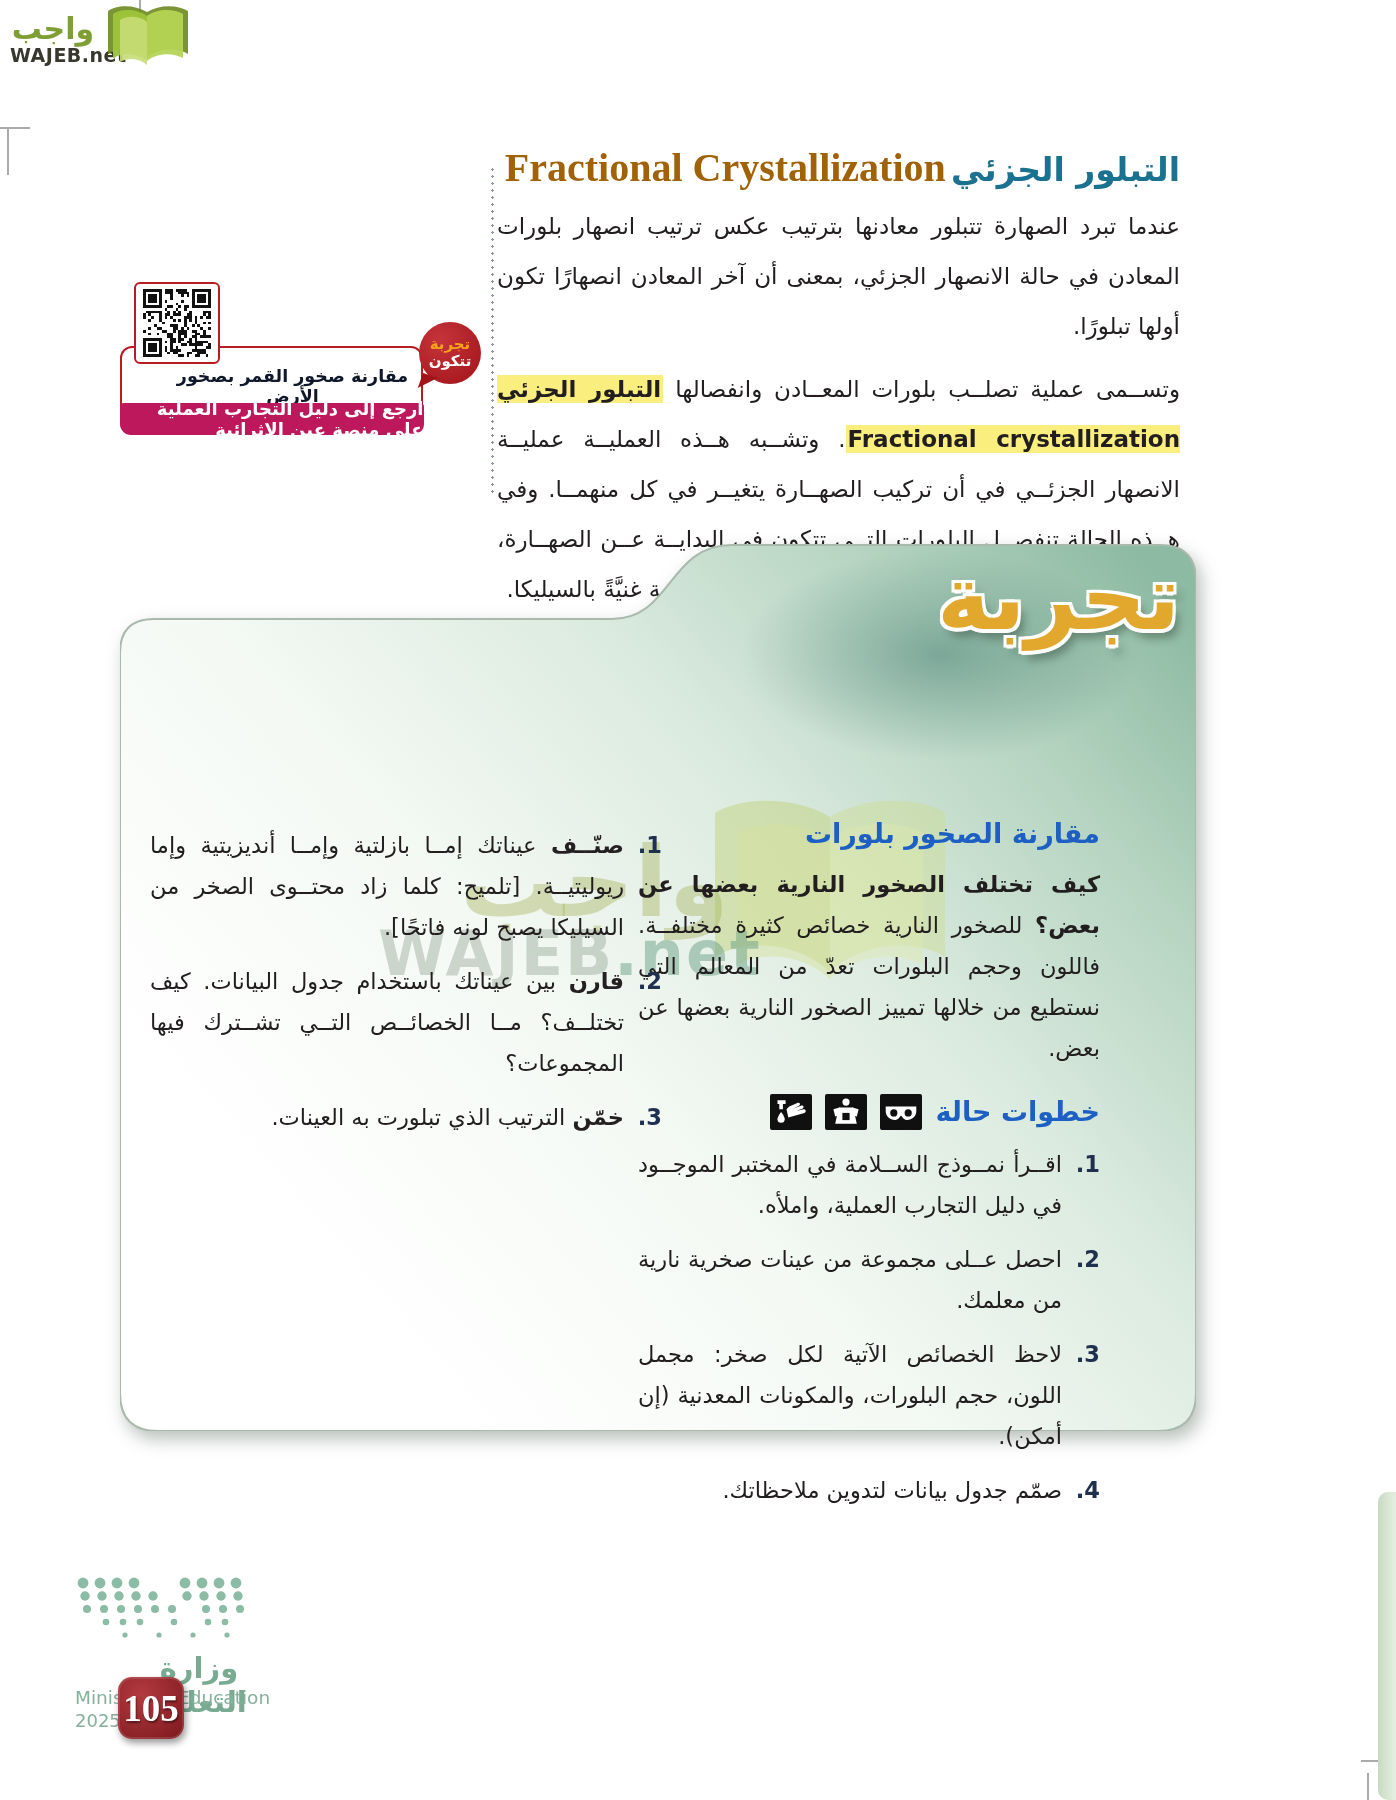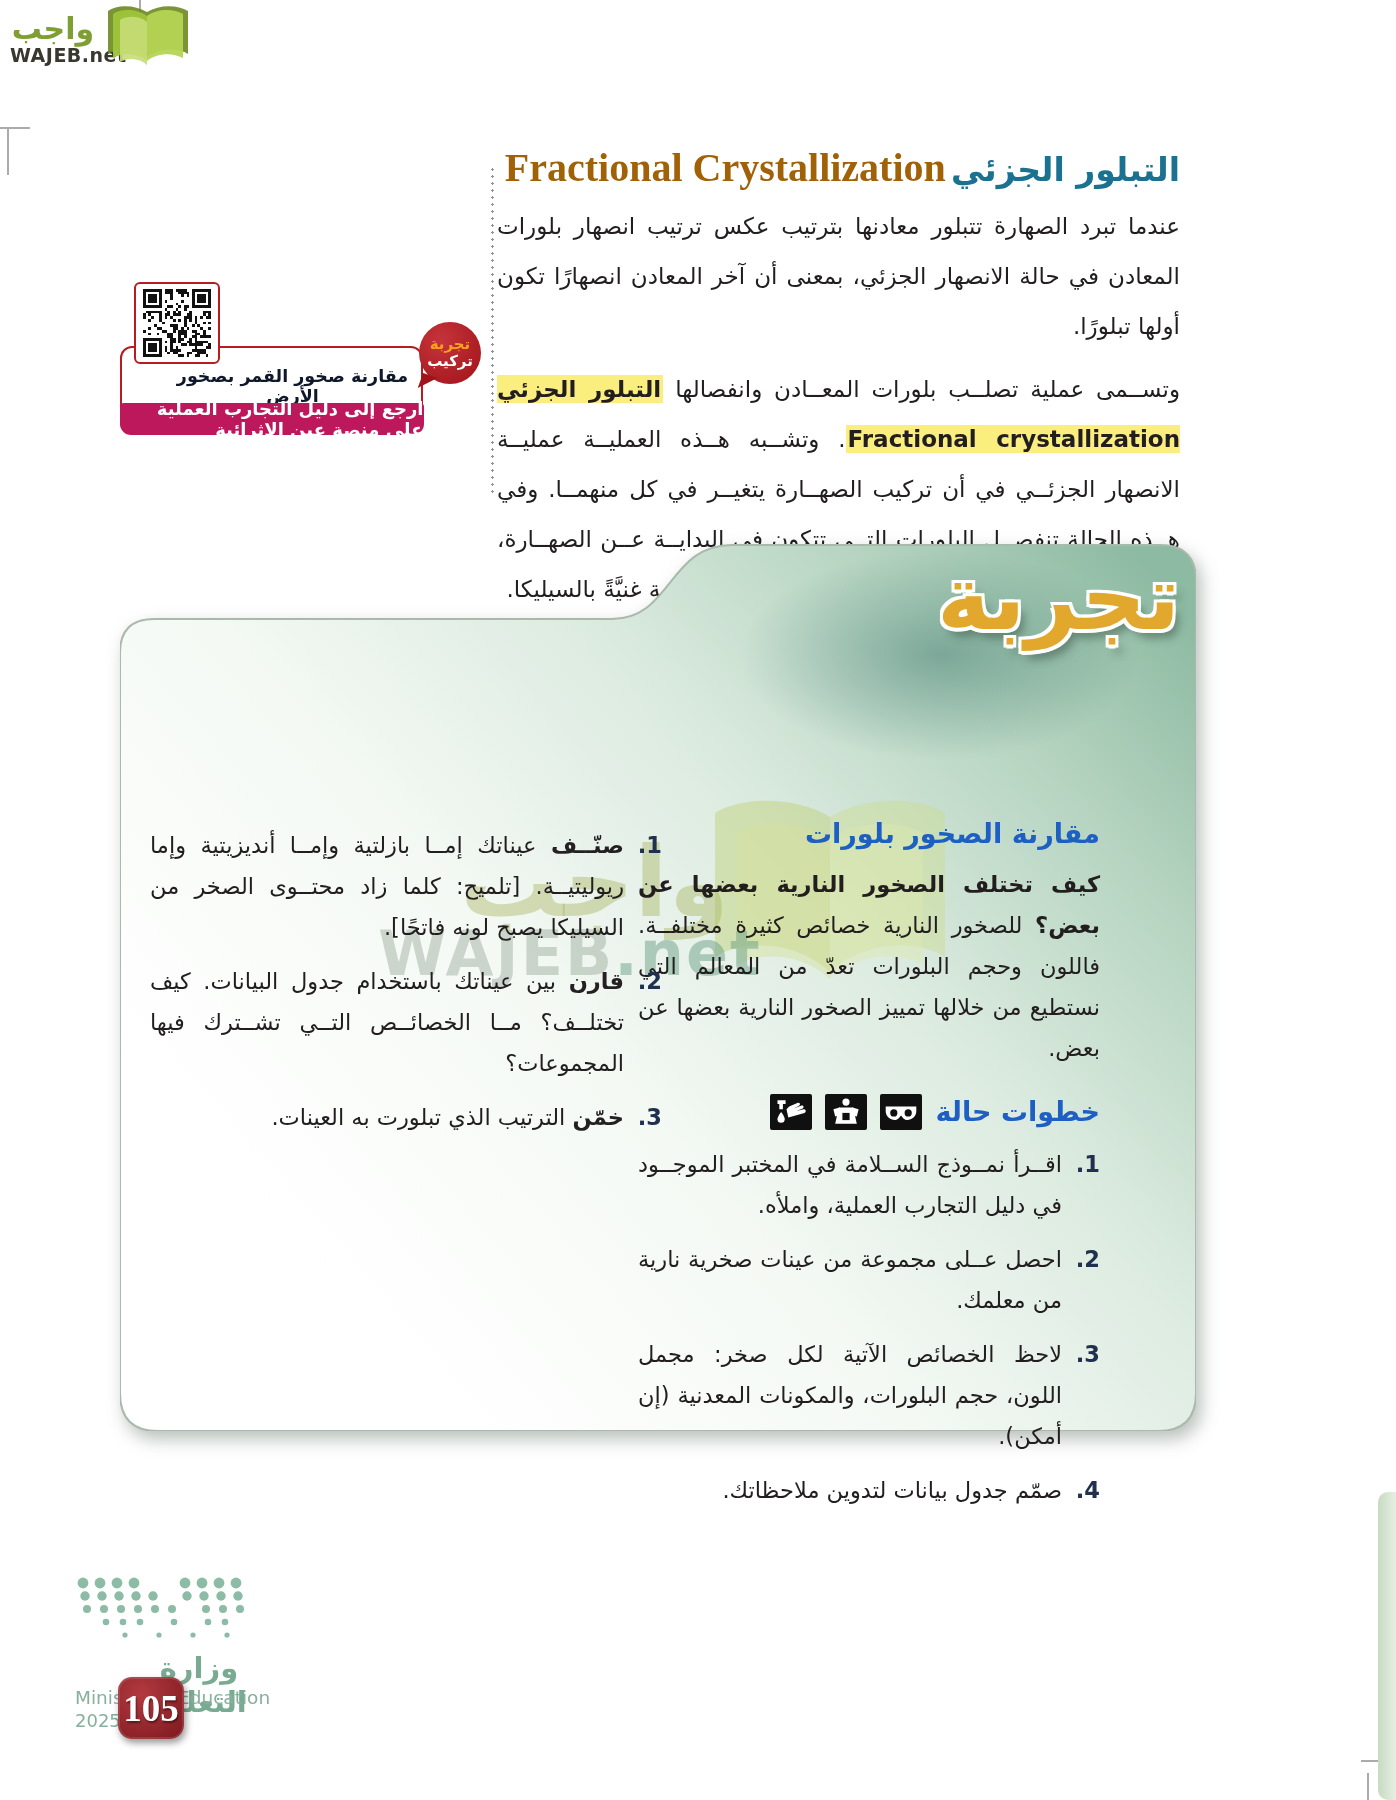--- a/index.html
+++ b/index.html
@@ -323,21 +323,21 @@
           <rect x="14" y="24" width="1" height="1"></rect>
           <rect x="16" y="24" width="1" height="1"></rect>
           <rect x="19" y="24" width="1" height="1"></rect>
           <rect x="20" y="24" width="1" height="1"></rect>
           <rect x="23" y="24" width="1" height="1"></rect>
         </g>
     </svg>
   </div>
   <div class="qr-badge">
     <span class="b1">تجربة</span>
-    <span class="b2">تركيب</span>
+    <span class="b2">تتكون</span>
   </div>
   <div class="qr-title">مقارنة صخور القمر بصخور الأرض</div>
   <div class="qr-footer">ارجع إلى دليل التجارب العملية على منصة عين الإثرائية</div>
 </div>
 
 <div class="panel">
   <svg class="panel-bg" width="1076" height="896" viewBox="0 0 1076 896">
     <defs>
       <linearGradient id="foldGrad" gradientUnits="userSpaceOnUse" x1="1000" y1="0" x2="180" y2="720">
         <stop offset="0" stop-color="#8dbaa2"></stop>

